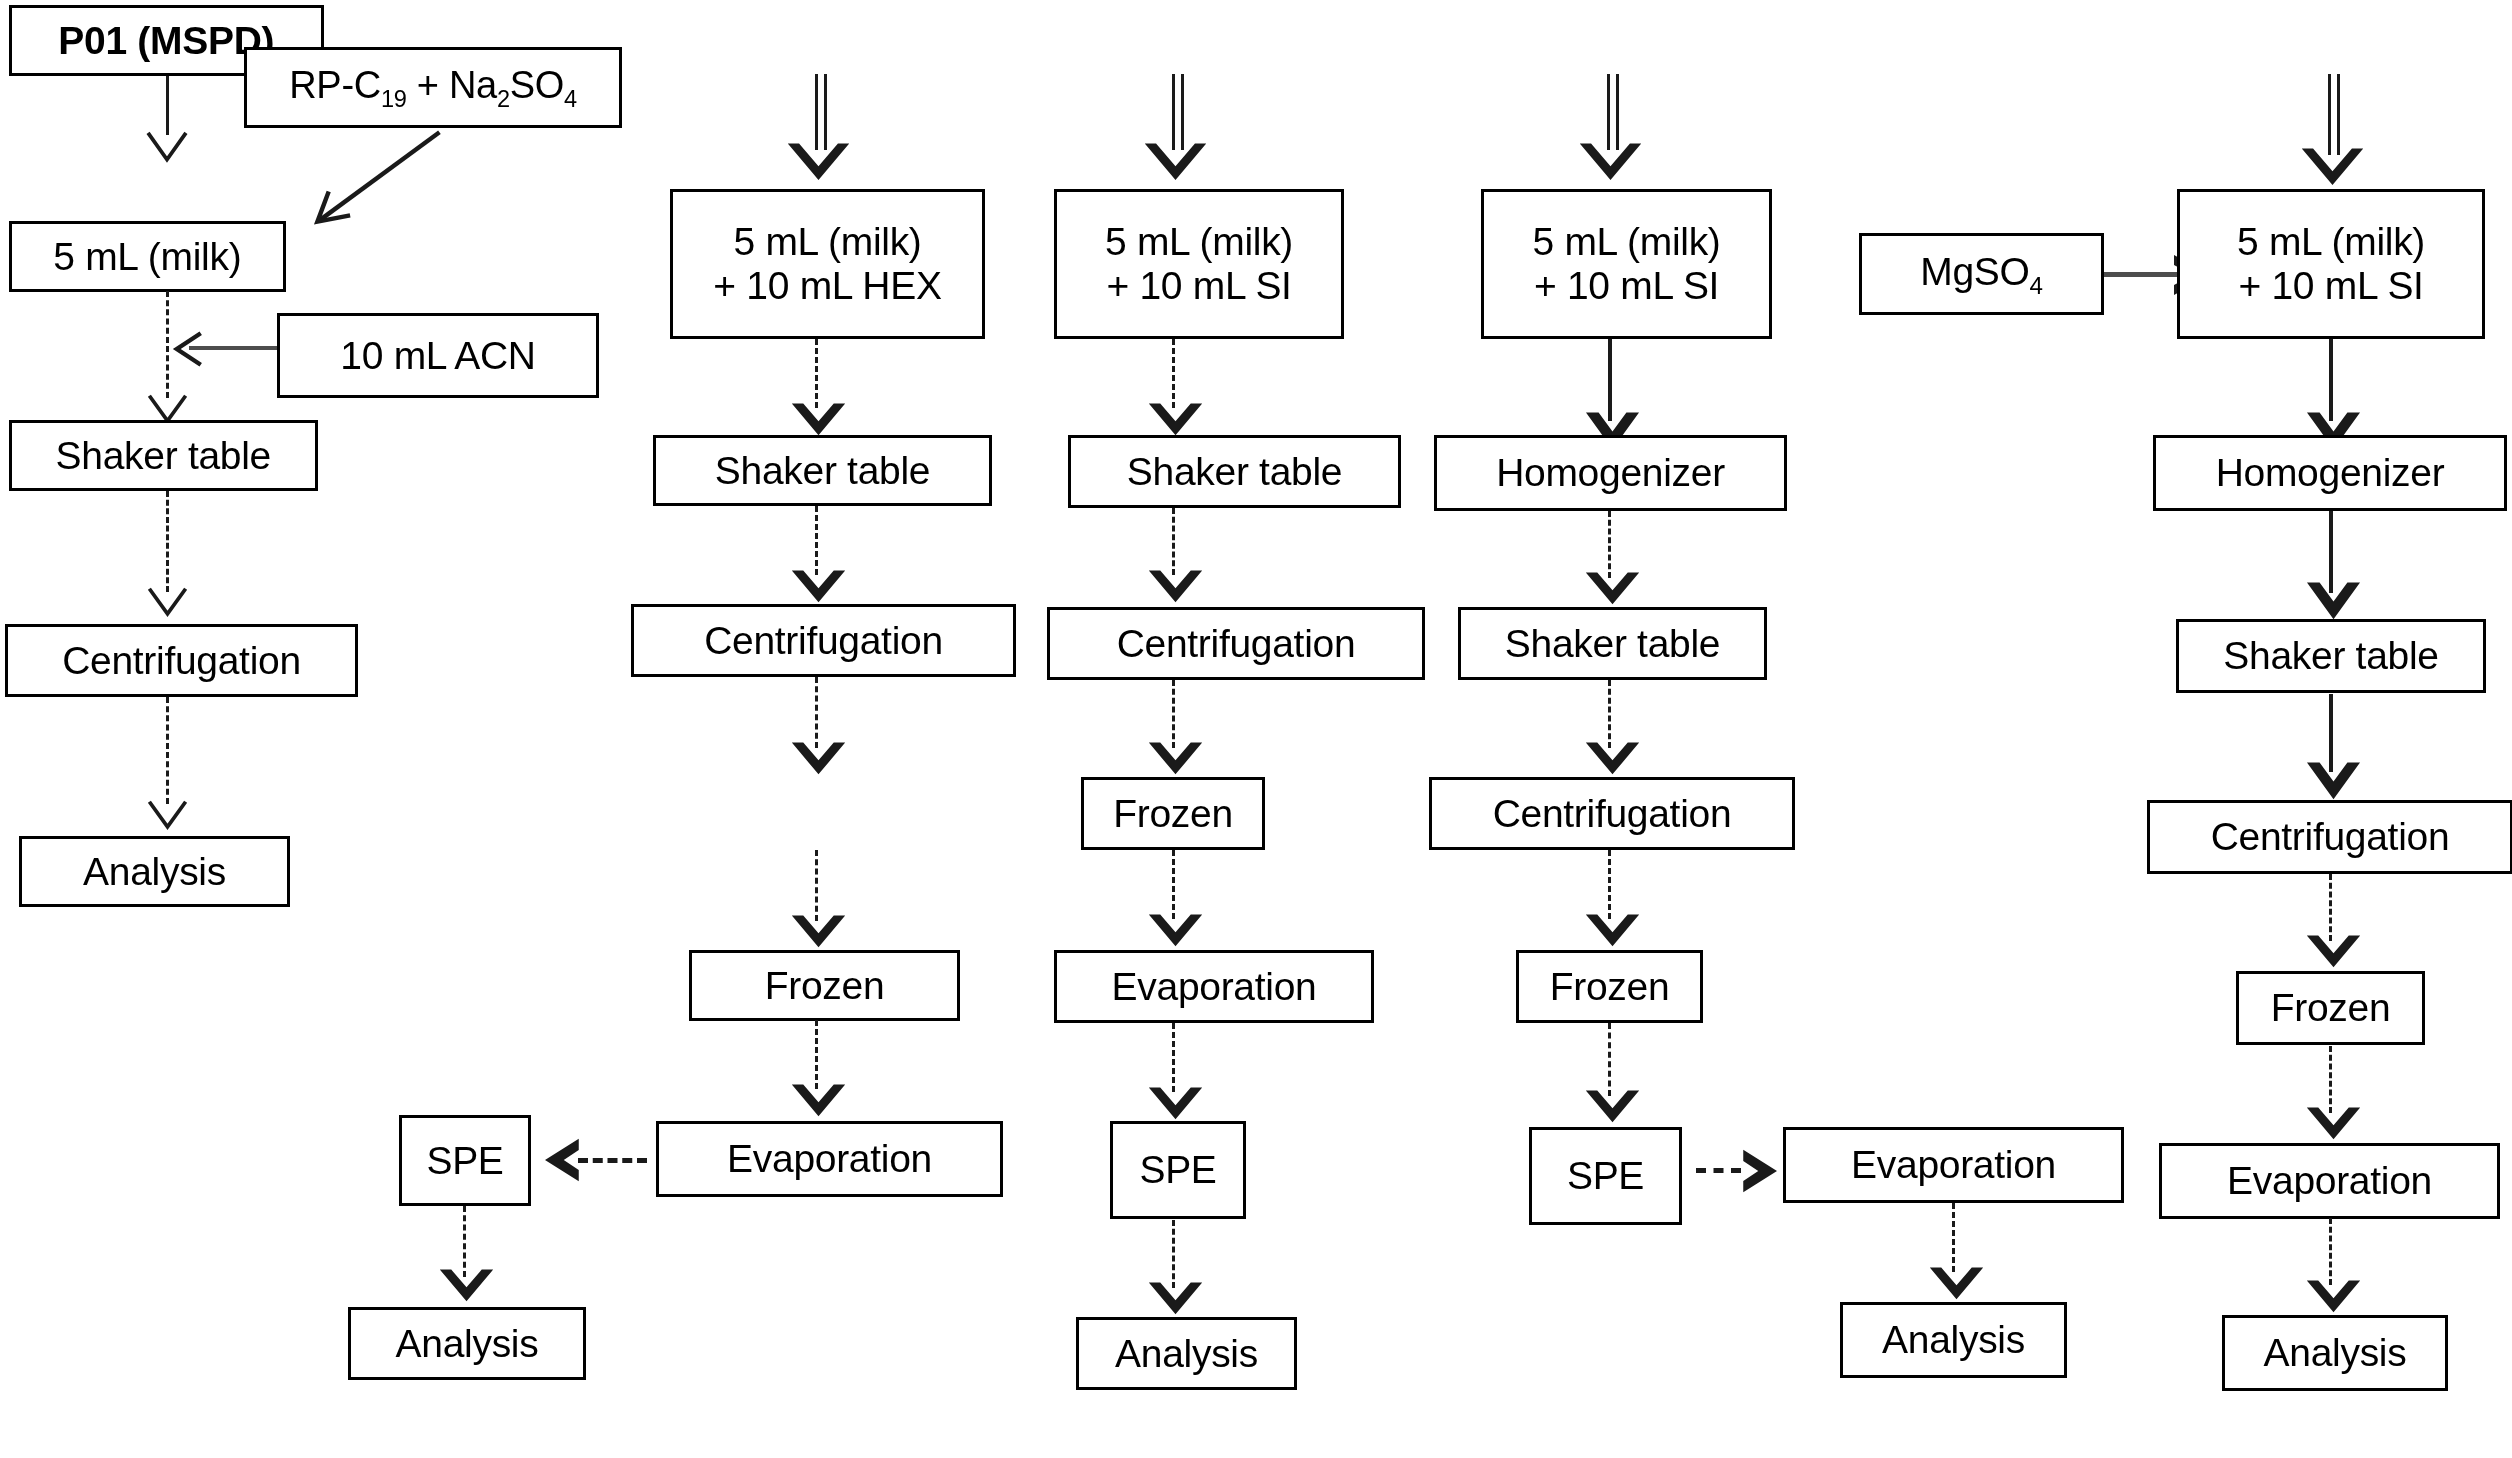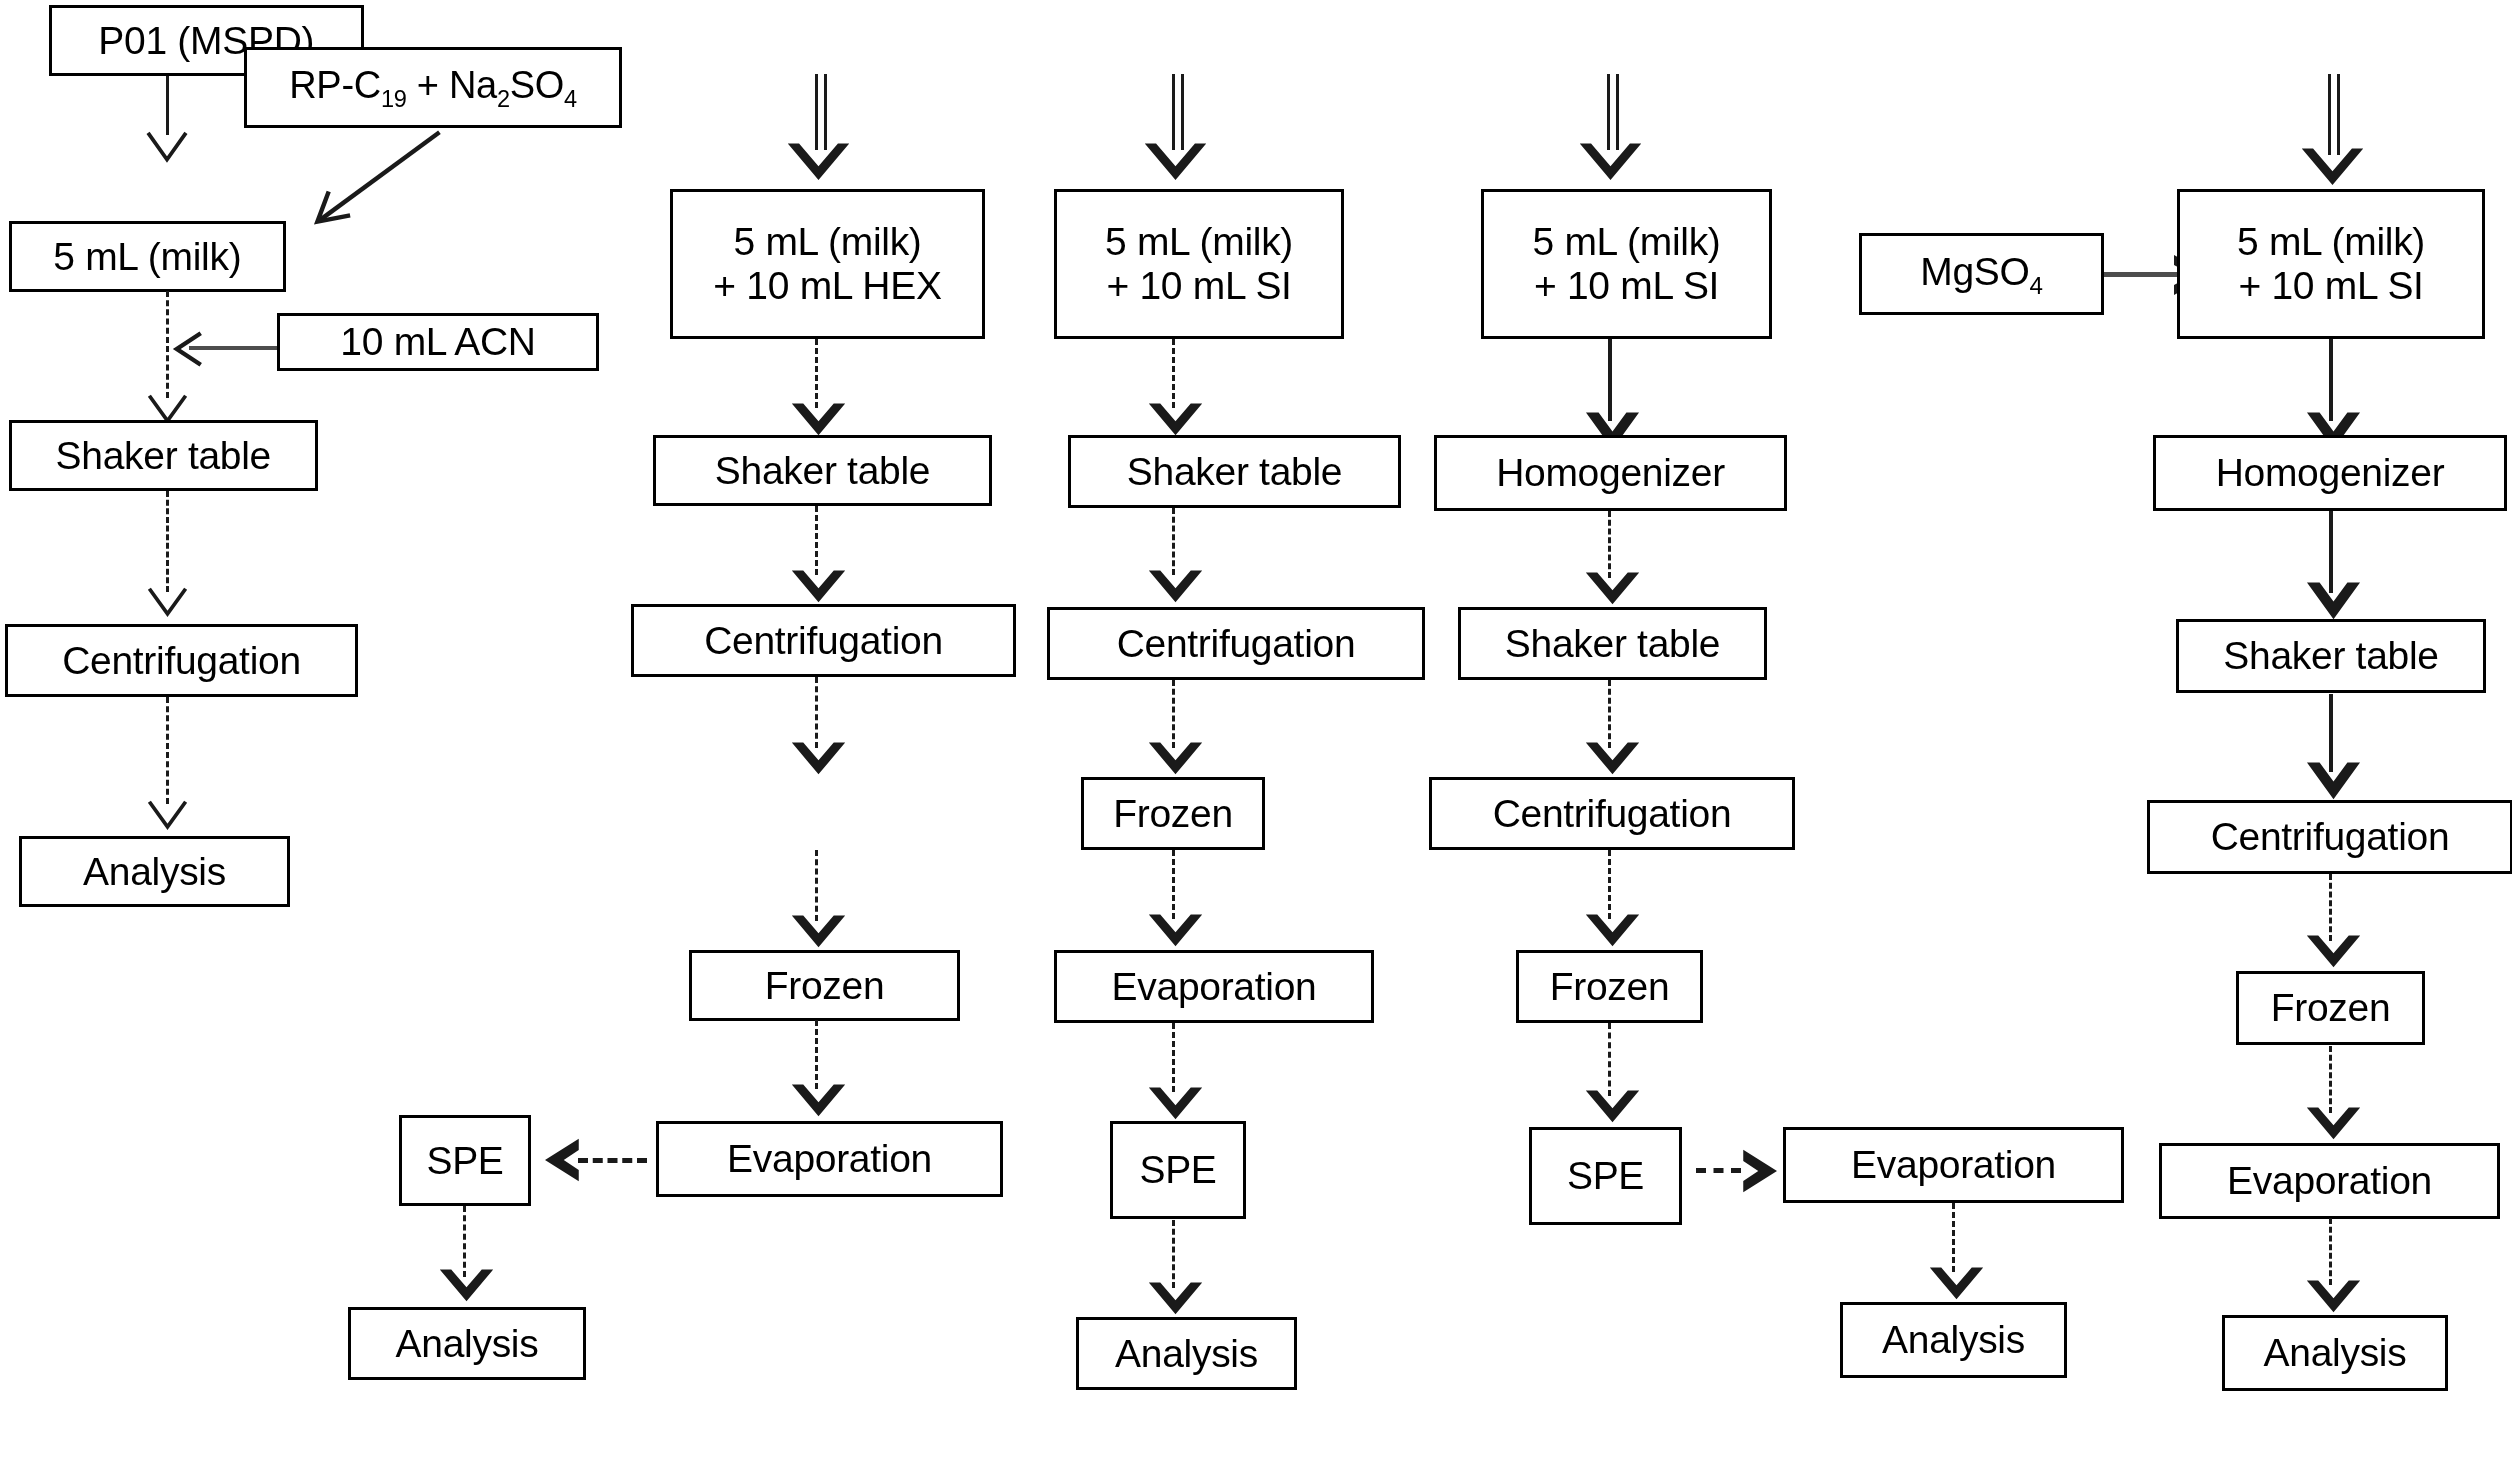--- a/index.html
+++ b/index.html
@@ -21,21 +21,21 @@
     justify-content:center;
     text-align:center;
     color:#000000;
     font-size:39px;
     line-height:1.12;
     letter-spacing:-0.3px;
     white-space:pre-line;
     padding:2.5px 6.3px;
   }
   .node.thin{border-width:3.2px;}
-  .node.bold{font-weight:normal;margin-left:40px;}
+  .node.bold{font-weight:bold;}
   
   .node.two{flex-direction:column;}
   .node.two .ln{display:block;width:100%;}
   
   .shaft{
     position:absolute;
     width:0;
     border-left-width:3.8px;
     border-left-style:solid;
     border-left-color:#1a1a1a;
@@ -96,21 +96,21 @@
     <span>5 mL (milk)</span>
   </div>
 
   <div class="shaft dashed" style="left:166px;top:291px;height:107px;border-left-width:3.2px;"></div>
   <div class="head" style="left:144px;top:392px;">
     <svg width="47" height="35" viewBox="0 0 74 56">
         <polyline class="st" style="stroke-width:6" points="8,6 37,46 66,6"></polyline>
       </svg>
   </div>
 
-  <div class="node thin" style="left:277px;top:313px;width:322px;height:58px;">
+  <div class="node thin" style="left:277px;top:313px;width:322px;height:85px;">
     <span>10 mL ACN</span>
   </div>
 
   <div class="hshaft" style="left:189px;top:346px;width:88px;border-top-color:#4d4d4d;border-top-width:4.4px;"></div>
   <div class="head" style="left:163px;top:328px;">
     <svg width="44" height="42" viewBox="0 0 70 66">
         <polyline class="st" style="stroke-width:7" points="60,8 22,33 60,58"></polyline>
       </svg>
   </div>
 

